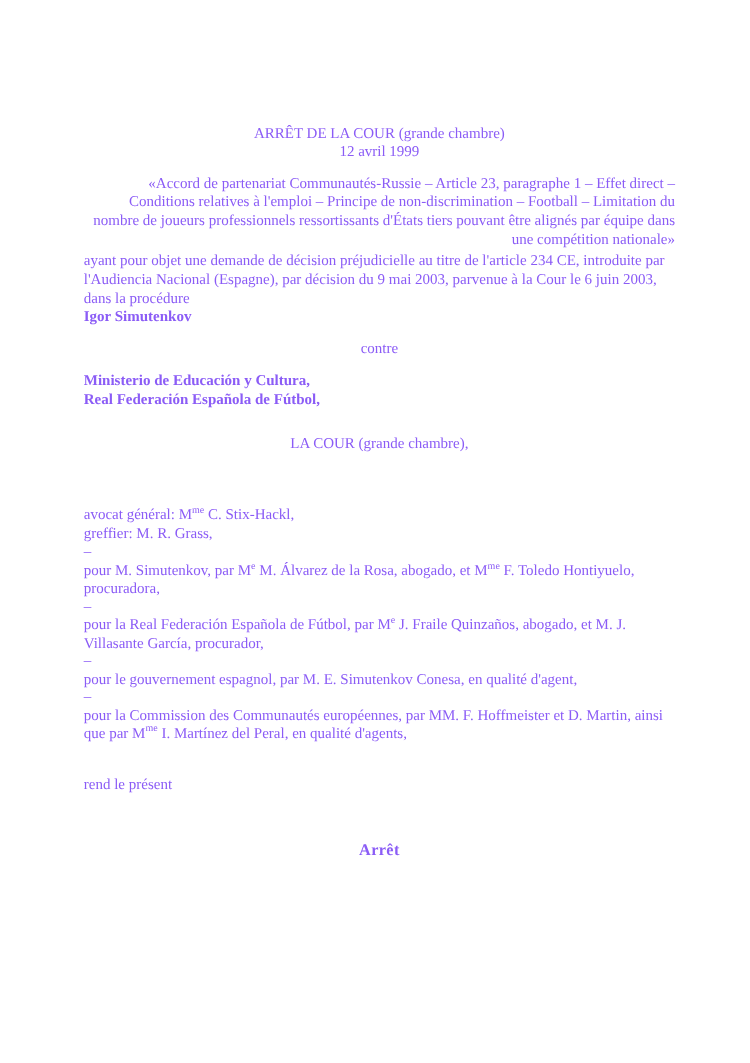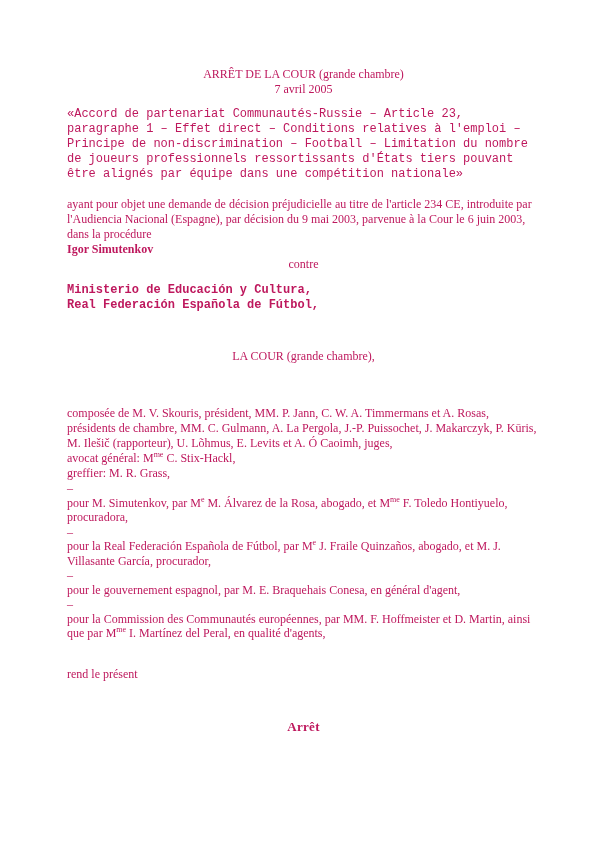--- a/index.html
+++ b/index.html
@@ -5,39 +5,38 @@
   html, body {
     margin: 0;
     padding: 0;
     background: #ffffff;
   }
   .page {
     position: relative;
     width: 600px;
     height: 850px;
     box-sizing: border-box;
-    padding: 67px 60px 0 67px;
+    padding: 99px 60px 0 67px;
     background: #ffffff;
-    color: #be185d;
+    color: #8b5cf6;
     font-family: "Liberation Serif", "DejaVu Serif", serif;
     font-size: 12px;
     line-height: 15px;
     overflow: hidden;
   }
   .center { text-align: center; }
   .bold { font-weight: bold; }
   .keywords {
-    margin: 10px 0 15px 0;
-    text-align: left;
-    font-family: Liberation Mono, monospace;
+    margin: 10px 0 2px 0;
+    text-align: right;
   }
   .case-intro { margin-bottom: 0; }
-  .versus { }
-  .defendants { margin-top: 11px; font-family: Liberation Mono, monospace; }
-  .court-heading { margin-top: 36px; }
+  .versus { margin-top: 10px; }
+  .defendants { margin-top: 11px; }
+  .court-heading { margin-top: 20px; }
   .composition { margin-top: 42px; }
   .observations { line-height: 14.5px; }
   .obs-dash { line-height: 14.5px; }
   .hearing { margin-top: 6px; }
   .renders { margin-top: 26px; }
   .arret {
     margin-top: 37px;
     font-size: 13px;
     letter-spacing: 0.3px;
   }
@@ -46,51 +45,50 @@
     line-height: 0;
     vertical-align: super;
   }
 </style>
 </head>
 <body>
 
 <div class="page">
 
   <div class="center">ARRÊT DE LA COUR (grande chambre)</div>
-  <div class="center">7 avril 2005</div>
+  <div class="center">12 avril 1999</div>
 
   <div class="keywords">«Accord de partenariat Communautés-Russie – Article 23, paragraphe 1 – Effet direct – Conditions relatives à l'emploi – Principe de non-discrimination – Football – Limitation du nombre de joueurs professionnels ressortissants d'États tiers pouvant être alignés par équipe dans une compétition nationale»</div>
 
   <div class="case-intro">
     <div>ayant pour objet une demande de décision préjudicielle au titre de l'article 234 CE, introduite par l'Audiencia Nacional (Espagne), par décision du 9 mai 2003, parvenue à la Cour le 6 juin 2003, dans la procédure</div>
     <div class="bold">Igor Simutenkov</div>
   </div>
 
   <div class="center versus">contre</div>
 
   <div class="defendants bold">
     <div>Ministerio de Educación y Cultura,</div>
     <div>Real Federación Española de Fútbol,</div>
   </div>
 
   <div class="center court-heading">LA COUR (grande chambre),</div>
 
   <div class="composition">
-    <div>composée de M. V. Skouris, président, MM. P. Jann, C. W. A. Timmermans et A. Rosas, présidents de chambre, MM. C. Gulmann, A. La Pergola, J.-P. Puissochet, J. Makarczyk, P. Kūris, M. Ilešič (rapporteur), U. Lõhmus, E. Levits et A. Ó Caoimh, juges,</div>
     <div>avocat général: M<sup>me</sup> C. Stix-Hackl,</div>
     <div>greffier: M. R. Grass,</div>
   </div>
 
   <div class="observations">
     <div class="obs-dash">–</div>
     <div>pour M. Simutenkov, par M<sup>e</sup> M. Álvarez de la Rosa, abogado, et M<sup>me</sup> F. Toledo Hontiyuelo, procuradora,</div>
     <div class="obs-dash">–</div>
     <div>pour la Real Federación Española de Fútbol, par M<sup>e</sup> J. Fraile Quinzaños, abogado, et M. J. Villasante García, procurador,</div>
     <div class="obs-dash">–</div>
-    <div>pour le gouvernement espagnol, par M. E. Braquehais Conesa, en général d'agent,</div>
+    <div>pour le gouvernement espagnol, par M. E. Simutenkov Conesa, en qualité d'agent,</div>
     <div class="obs-dash">–</div>
     <div>pour la Commission des Communautés européennes, par MM. F. Hoffmeister et D. Martin, ainsi que par M<sup>me</sup> I. Martínez del Peral, en qualité d'agents,</div>
   </div>
 
 
   <div class="renders">rend le présent</div>
 
   <div class="center bold arret">Arrêt</div>
 
 </div>

